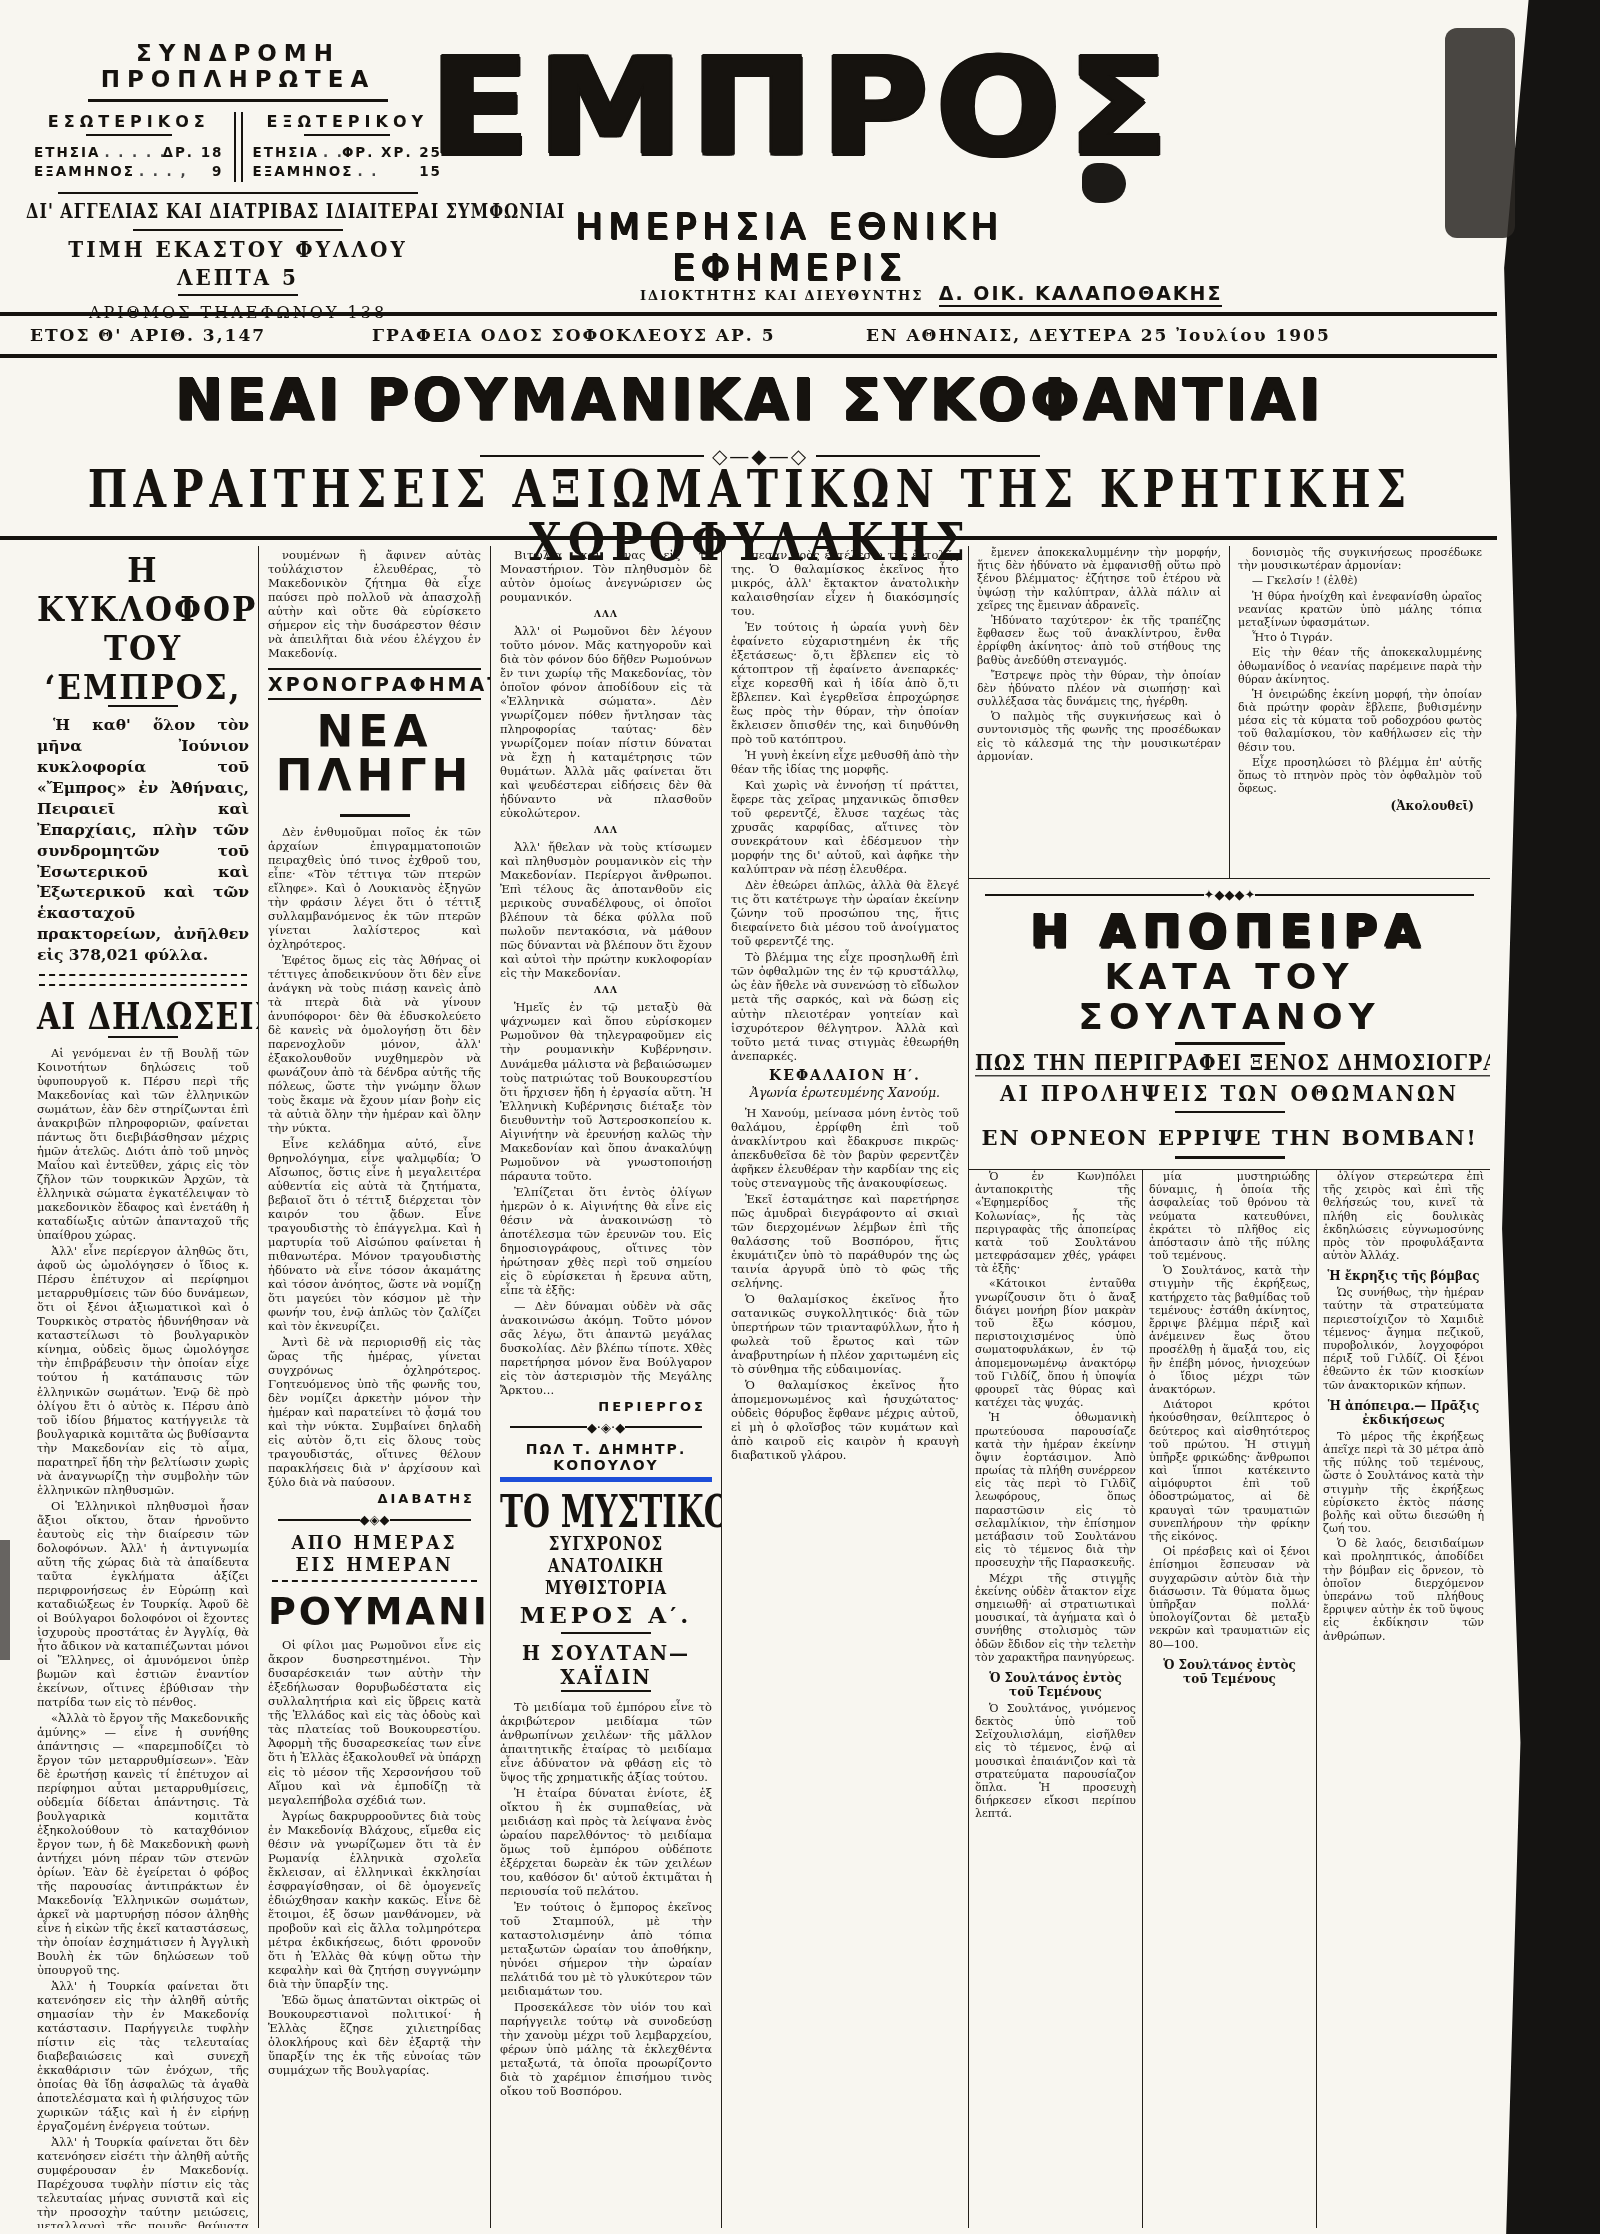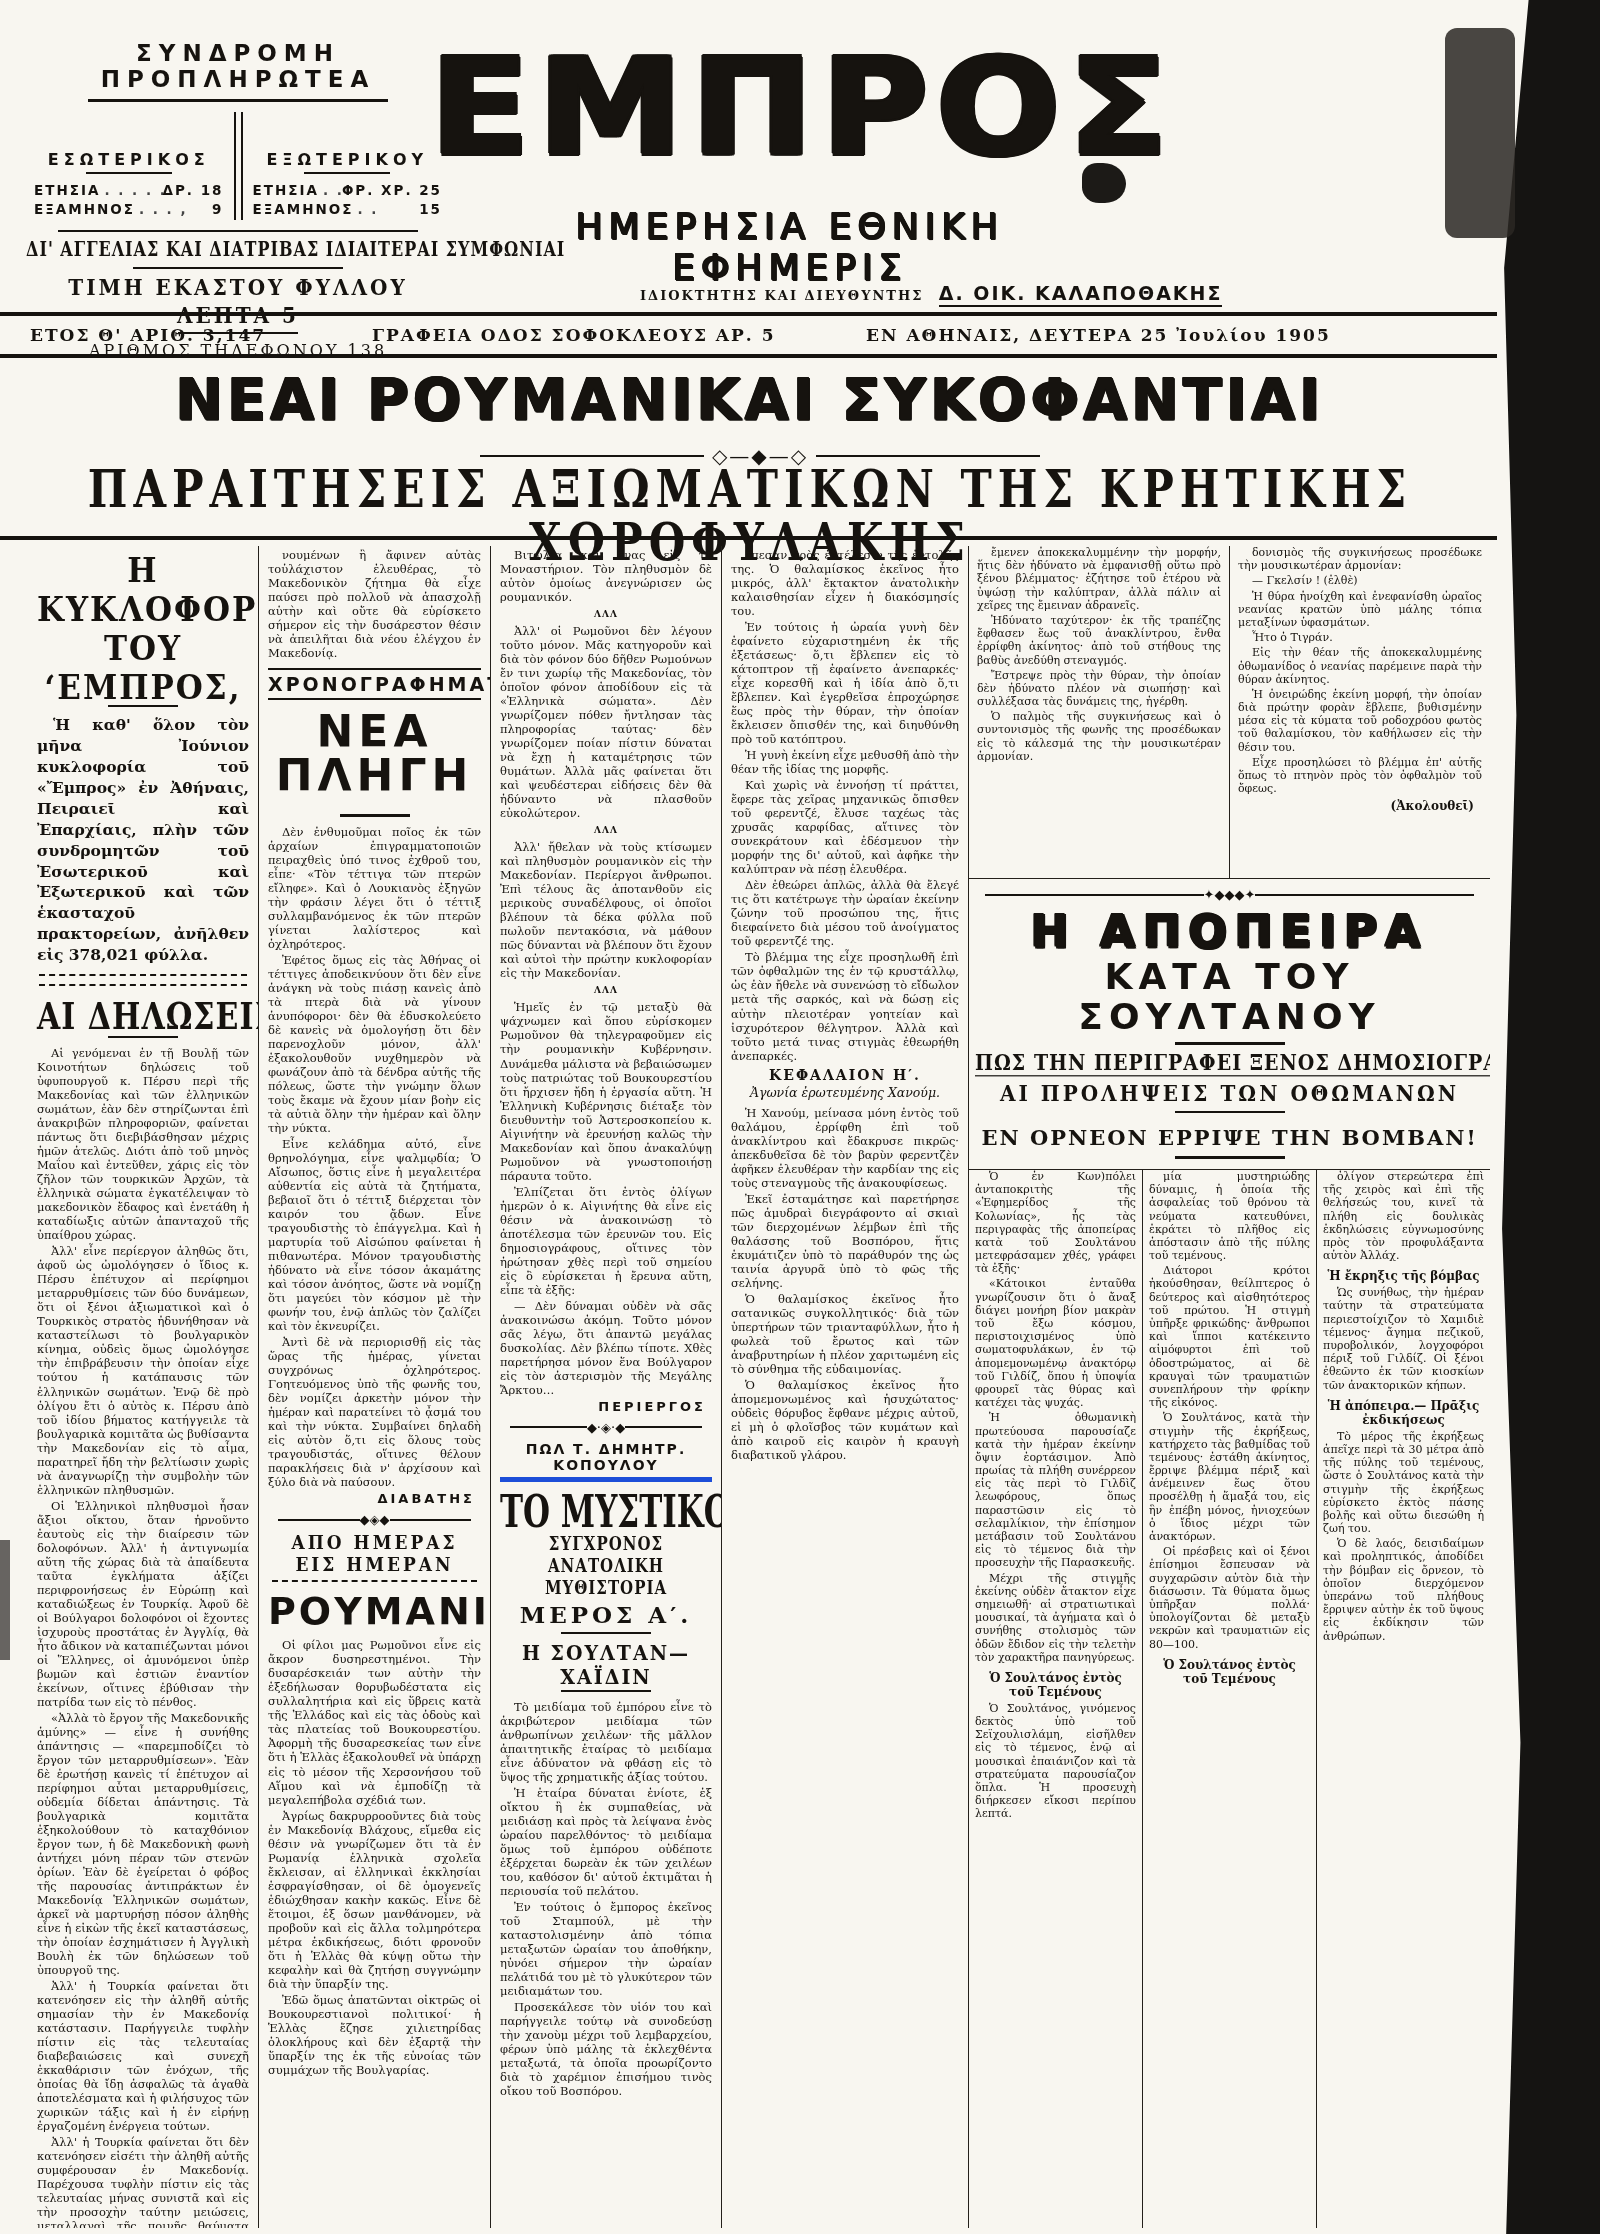--- a/index.html
+++ b/index.html
@@ -15,21 +15,21 @@
      clip-path:polygon(30% 0,100% 0,100% 100%,8% 100%,22% 78%,4% 55%,18% 32%,6% 12%);}
   .blob1{position:absolute;left:1082px;top:163px;width:44px;height:40px;background:#1c1a17;border-radius:40% 60% 55% 45%;}
   .blob2{position:absolute;left:1445px;top:28px;width:70px;height:210px;background:#2a2723;border-radius:12px;opacity:.85;}
   .blob3{position:absolute;left:0;top:1540px;width:10px;height:120px;background:#2a2723;opacity:.7;}
 
   
   .subs-box{position:absolute;left:26px;top:40px;width:424px;text-align:center;}
   .subs-title{font-family:"DejaVu Sans",sans-serif;font-weight:bold;font-size:23px;letter-spacing:7px;}
   .subs-rule{height:3px;background:#16130f;width:300px;margin:7px auto 10px;}
   .subs-cols{display:flex;align-items:stretch;text-align:left;}
-  .subs-col{flex:1;padding:0 8px;margin-top:38px;}
+  .subs-col{flex:1;padding:0 8px;}
   .subs-col-label{font-family:"DejaVu Sans",sans-serif;font-weight:bold;font-size:16px;letter-spacing:5px;text-align:center;}
   .subs-col-underline{width:86px;height:2px;background:#16130f;margin:3px auto 8px;}
   .subs-row{display:flex;font-family:"DejaVu Sans",sans-serif;font-weight:bold;font-size:13.5px;letter-spacing:2px;margin:3px 0;}
   .subs-row .dots{flex:1;overflow:hidden;white-space:nowrap;color:#444;padding:0 4px;}
   .subs-vr{width:5px;border-left:2px solid #16130f;border-right:2px solid #16130f;margin:0 2px;}
   .subs-hr2{height:2px;background:#16130f;width:360px;margin:10px auto 8px;}
   .subs-ads{font-size:16px;font-weight:bold;letter-spacing:1px;transform:scaleY(1.25);white-space:nowrap;}
   .subs-hr3{height:2px;background:#16130f;width:210px;margin:8px auto;}
   .subs-price{font-size:20px;font-weight:bold;letter-spacing:3px;transform:scaleY(1.15);}
   .subs-hr4{height:2px;background:#16130f;width:120px;margin:7px auto;}
@@ -306,22 +306,22 @@
         <div class="rs-bc">
             <p class="b-p">Ὁ ἐν Κων)πόλει ἀνταποκριτὴς τῆς «Ἐφημερίδος τῆς Κολωνίας», ἧς τὰς περιγραφὰς τῆς ἀποπείρας κατὰ τοῦ Σουλτάνου μετεφράσαμεν χθές, γράφει τὰ ἑξῆς·</p>
             <p class="b-p">«Κάτοικοι ἐνταῦθα γνωρίζουσιν ὅτι ὁ ἄναξ διάγει μονήρη βίον μακρὰν τοῦ ἔξω κόσμου, περιστοιχισμένος ὑπὸ σωματοφυλάκων, ἐν τῷ ἀπομεμονωμένῳ ἀνακτόρῳ τοῦ Γιλδίζ, ὅπου ἡ ὑποψία φρουρεῖ τὰς θύρας καὶ κατέχει τὰς ψυχάς.</p>
             <p class="b-p">Ἡ ὀθωμανικὴ πρωτεύουσα παρουσίαζε κατὰ τὴν ἡμέραν ἐκείνην ὄψιν ἑορτάσιμον. Ἀπὸ πρωίας τὰ πλήθη συνέρρεον εἰς τὰς περὶ τὸ Γιλδὶζ λεωφόρους, ὅπως παραστῶσιν εἰς τὸ σελαμλίκιον, τὴν ἐπίσημον μετάβασιν τοῦ Σουλτάνου εἰς τὸ τέμενος διὰ τὴν προσευχὴν τῆς Παρασκευῆς.</p>
             <p class="b-p">Μέχρι τῆς στιγμῆς ἐκείνης οὐδὲν ἄτακτον εἶχε σημειωθῆ· αἱ στρατιωτικαὶ μουσικαί, τὰ ἀγήματα καὶ ὁ συνήθης στολισμὸς τῶν ὁδῶν ἔδιδον εἰς τὴν τελετὴν τὸν χαρακτῆρα πανηγύρεως.</p>
             <div class="b-subh">Ὁ Σουλτάνος ἐντὸς τοῦ Τεμένους</div>
             <p class="b-p">Ὁ Σουλτάνος, γινόμενος δεκτὸς ὑπὸ τοῦ Σεϊχουλισλάμη, εἰσῆλθεν εἰς τὸ τέμενος, ἐνῷ αἱ μουσικαὶ ἐπαιάνιζον καὶ τὰ στρατεύματα παρουσίαζον ὅπλα. Ἡ προσευχὴ διήρκεσεν εἴκοσι περίπου λεπτά.</p>
           </div>
         <div class="rs-bc mid">
             <p class="b-p">μία μυστηριώδης δύναμις, ἡ ὁποία τῆς ἀσφαλείας τοῦ θρόνου τὰ νεύματα κατευθύνει, ἐκράτει τὸ πλῆθος εἰς ἀπόστασιν ἀπὸ τῆς πύλης τοῦ τεμένους.</p>
+            <p class="b-p">Ὁ Σουλτάνος, κατὰ τὴν στιγμὴν τῆς ἐκρήξεως, κατήρχετο τὰς βαθμίδας τοῦ τεμένους· ἐστάθη ἀκίνητος, ἔρριψε βλέμμα πέριξ καὶ ἀνέμεινεν ἕως ὅτου προσέλθῃ ἡ ἅμαξά του, εἰς ἣν ἐπέβη μόνος, ἡνιοχεύων ὁ ἴδιος μέχρι τῶν ἀνακτόρων.</p>
             <p class="b-p">Διάτοροι κρότοι ἠκούσθησαν, θείλπτερος ὁ δεύτερος καὶ αἰσθητότερος τοῦ πρώτου. Ἡ στιγμὴ ὑπῆρξε φρικώδης· ἄνθρωποι καὶ ἵπποι κατέκειντο αἱμόφυρτοι ἐπὶ τοῦ ὁδοστρώματος, αἱ δὲ κραυγαὶ τῶν τραυματιῶν συνεπλήρουν τὴν φρίκην τῆς εἰκόνος.</p>
-            <p class="b-p">Ὁ Σουλτάνος, κατὰ τὴν στιγμὴν τῆς ἐκρήξεως, κατήρχετο τὰς βαθμίδας τοῦ τεμένους· ἐστάθη ἀκίνητος, ἔρριψε βλέμμα πέριξ καὶ ἀνέμεινεν ἕως ὅτου προσέλθῃ ἡ ἅμαξά του, εἰς ἣν ἐπέβη μόνος, ἡνιοχεύων ὁ ἴδιος μέχρι τῶν ἀνακτόρων.</p>
             <p class="b-p">Οἱ πρέσβεις καὶ οἱ ξένοι ἐπίσημοι ἔσπευσαν νὰ συγχαρῶσιν αὐτὸν διὰ τὴν διάσωσιν. Τὰ θύματα ὅμως ὑπῆρξαν πολλά· ὑπολογίζονται δὲ μεταξὺ νεκρῶν καὶ τραυματιῶν εἰς 80—100.</p>
             <div class="b-subh">Ὁ Σουλτάνος ἐντὸς τοῦ Τεμένους</div>
           </div>
         <div class="rs-bc">
             <p class="b-p">ὀλίγον στερεώτερα ἐπὶ τῆς χειρὸς καὶ ἐπὶ τῆς θελήσεώς του, κινεῖ τὰ πλήθη εἰς δουλικὰς ἐκδηλώσεις εὐγνωμοσύνης πρὸς τὸν προφυλάξαντα αὐτὸν Ἀλλάχ.</p>
             <div class="b-subh">Ἡ ἔκρηξις τῆς βόμβας</div>
             <p class="b-p">Ὡς συνήθως, τὴν ἡμέραν ταύτην τὰ στρατεύματα περιεστοίχιζον τὸ Χαμιδιὲ τέμενος· ἄγημα πεζικοῦ, πυροβολικόν, λογχοφόροι πέριξ τοῦ Γιλδίζ. Οἱ ξένοι ἐθεῶντο ἐκ τῶν κιοσκίων τῶν ἀνακτορικῶν κήπων.</p>
             <div class="b-subh">Ἡ ἀπόπειρα.— Πρᾶξις ἐκδικήσεως</div>
             <p class="b-p">Τὸ μέρος τῆς ἐκρήξεως ἀπεῖχε περὶ τὰ 30 μέτρα ἀπὸ τῆς πύλης τοῦ τεμένους, ὥστε ὁ Σουλτάνος κατὰ τὴν στιγμὴν τῆς ἐκρήξεως εὑρίσκετο ἐκτὸς πάσης βολῆς καὶ οὕτω διεσώθη ἡ ζωή του.</p>
             <p class="b-p">Ὁ δὲ λαός, δεισιδαίμων καὶ προληπτικός, ἀποδίδει τὴν βόμβαν εἰς ὄρνεον, τὸ ὁποῖον διερχόμενον ὑπεράνω τοῦ πλήθους ἔρριψεν αὐτὴν ἐκ τοῦ ὕψους εἰς ἐκδίκησιν τῶν ἀνθρώπων.</p>

